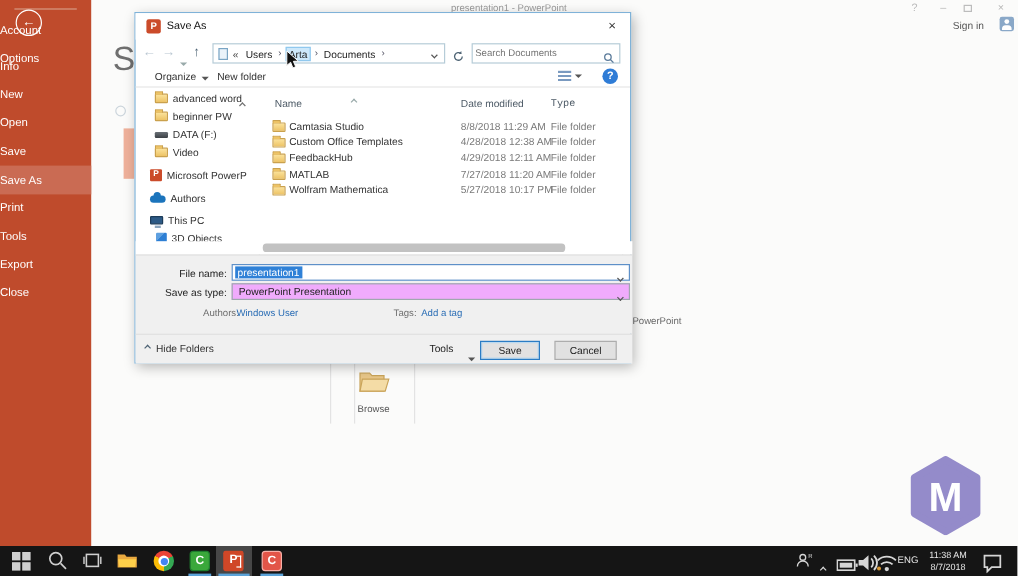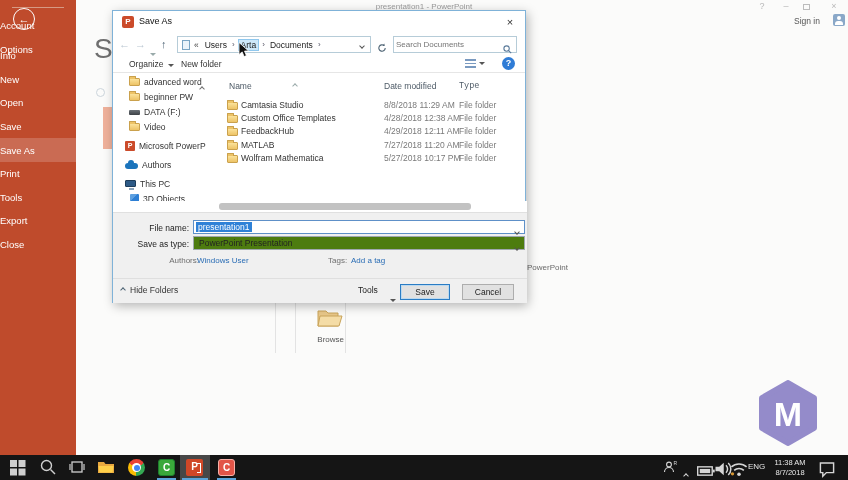--- a/index.html
+++ b/index.html
@@ -31,21 +31,21 @@
   #bs-divider{margin:7px 12px 6px 12px;border-top:1px solid #d69a84;}
 
   
   .frag{position:absolute;}
   #bs-s{left:94px;top:33px;font-size:28px;font-weight:300;color:#6f6f6f;}
   #bs-circle{left:96px;top:88px;width:9px;height:9px;border:1px solid #ccd5dc;border-radius:50%;}
   #bs-salmon{left:103px;top:107px;width:9px;height:42px;background:#efb19b;}
   #bs-pptext{left:527px;top:263px;font-size:8px;color:#6a6a6a;text-align:right;}
   .vline{position:absolute;top:302px;height:51px;width:1px;background:#e3e3e3;}
   #vl1{left:275px;} #vl2{left:295px;} #vl3{left:345px;}
-  #browse-tile{position:absolute;left:298px;top:304px;width:46px;height:45px;cursor:pointer;text-align:right;}
+  #browse-tile{position:absolute;left:298px;top:304px;width:46px;height:45px;cursor:pointer;text-align:left;}
   #browse-ic{display:inline-block;margin-top:3px;}
   #browse-label{font-size:8px;color:#555;margin-top:3px;}
 
   
   #dialog{position:absolute;left:112px;top:10px;width:414px;height:293px;background:#fff;
     border:1px solid var(--dlg-border);box-shadow:2px 3px 10px rgba(0,0,0,.28);}
   #dlg-titlebar{position:absolute;top:0;left:0;width:100%;height:22px;background:#fff;}
   #dlg-icon{position:absolute;left:9px;top:5px;width:12px;height:12px;background:#cb4b2a;border-radius:2px;}
   #dlg-icon::before{content:"P";position:absolute;left:0;top:0;width:12px;height:12px;color:#fff;
     font-size:8px;font-weight:bold;text-align:center;line-height:12px;}
@@ -131,21 +131,21 @@
   #hs-thumb{position:absolute;left:106px;top:2px;width:252px;height:7px;background:#c2c2c2;border-radius:3px;cursor:pointer;}
 
   
   #dlg-footer{position:absolute;left:0;top:201px;width:414px;height:66px;background:var(--gray-bg);border-top:1px solid #e0e0e0;}
   .fld-label{position:absolute;left:0;width:76px;text-align:right;font-size:8.5px;color:#222;}
   #lbl-filename{top:10px;} #lbl-savetype{top:26px;}
   #filename-input{position:absolute;left:80px;top:7px;width:332px;height:14px;background:#fff;border:1px solid #5e90c8;
     font-size:8.5px;display:flex;align-items:center;padding-left:2px;cursor:text;}
   #filename-sel{background:var(--sel);color:#fff;padding:0 2px;}
   #filename-dd{position:absolute;right:5px;top:5px;}
-  #savetype-combo{position:absolute;left:80px;top:23px;width:332px;height:14px;background:#4d7c0f;border:1px solid #9fa8ae;
+  #savetype-combo{position:absolute;left:80px;top:23px;width:332px;height:14px;background:#f0abfc;border:1px solid #9fa8ae;
     font-size:8.5px;color:#222;display:flex;align-items:center;padding-left:5px;cursor:pointer;}
   #savetype-dd{position:absolute;right:5px;top:5px;}
   #lbl-authors{position:absolute;left:24px;top:43px;width:62px;text-align:right;font-size:8px;color:#6e6e6e;}
   #authors-link{position:absolute;left:84px;top:43px;font-size:8px;color:var(--link);cursor:pointer;}
   #lbl-tags{position:absolute;left:215px;top:43px;font-size:8px;color:#6e6e6e;}
   #tags-link{position:absolute;left:238px;top:43px;font-size:8px;color:var(--link);cursor:pointer;}
 
   
   #dlg-btnbar{position:absolute;left:0;top:267px;width:414px;height:25px;background:var(--gray-bg);border-top:1px solid #dfdfdf;}
   #hide-folders{position:absolute;left:8px;top:6px;font-size:8.5px;color:#333;cursor:pointer;display:flex;align-items:center;gap:5px;}

